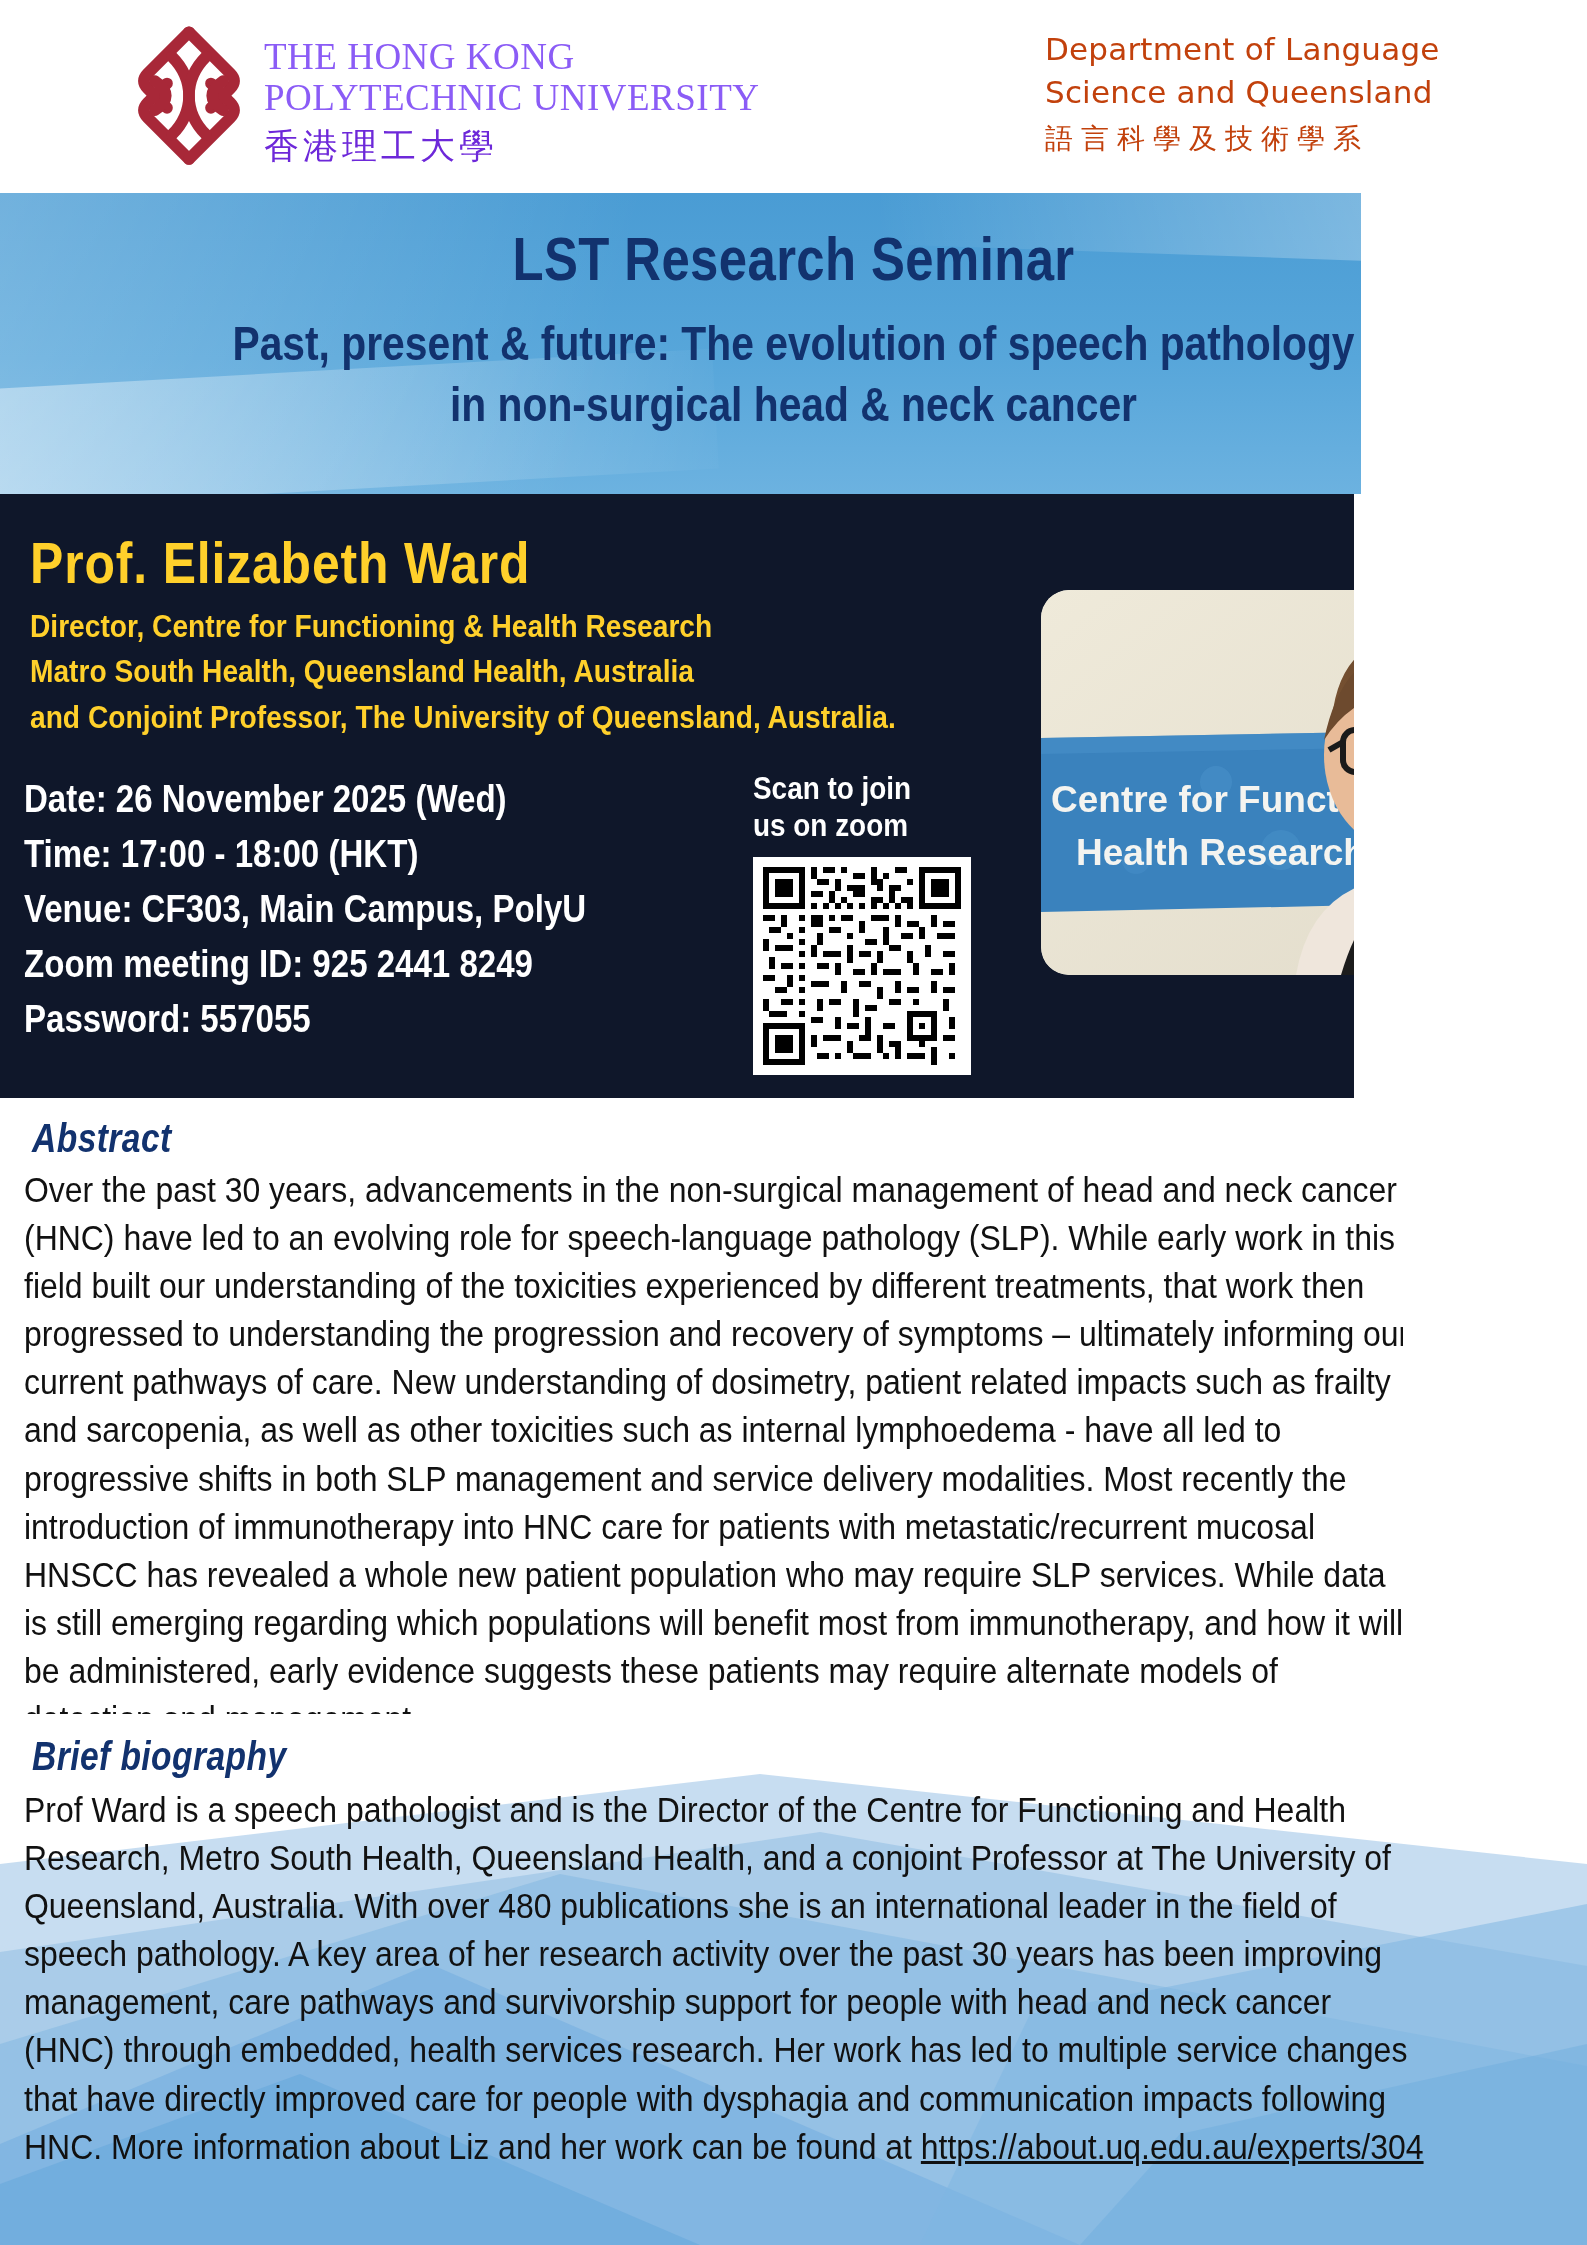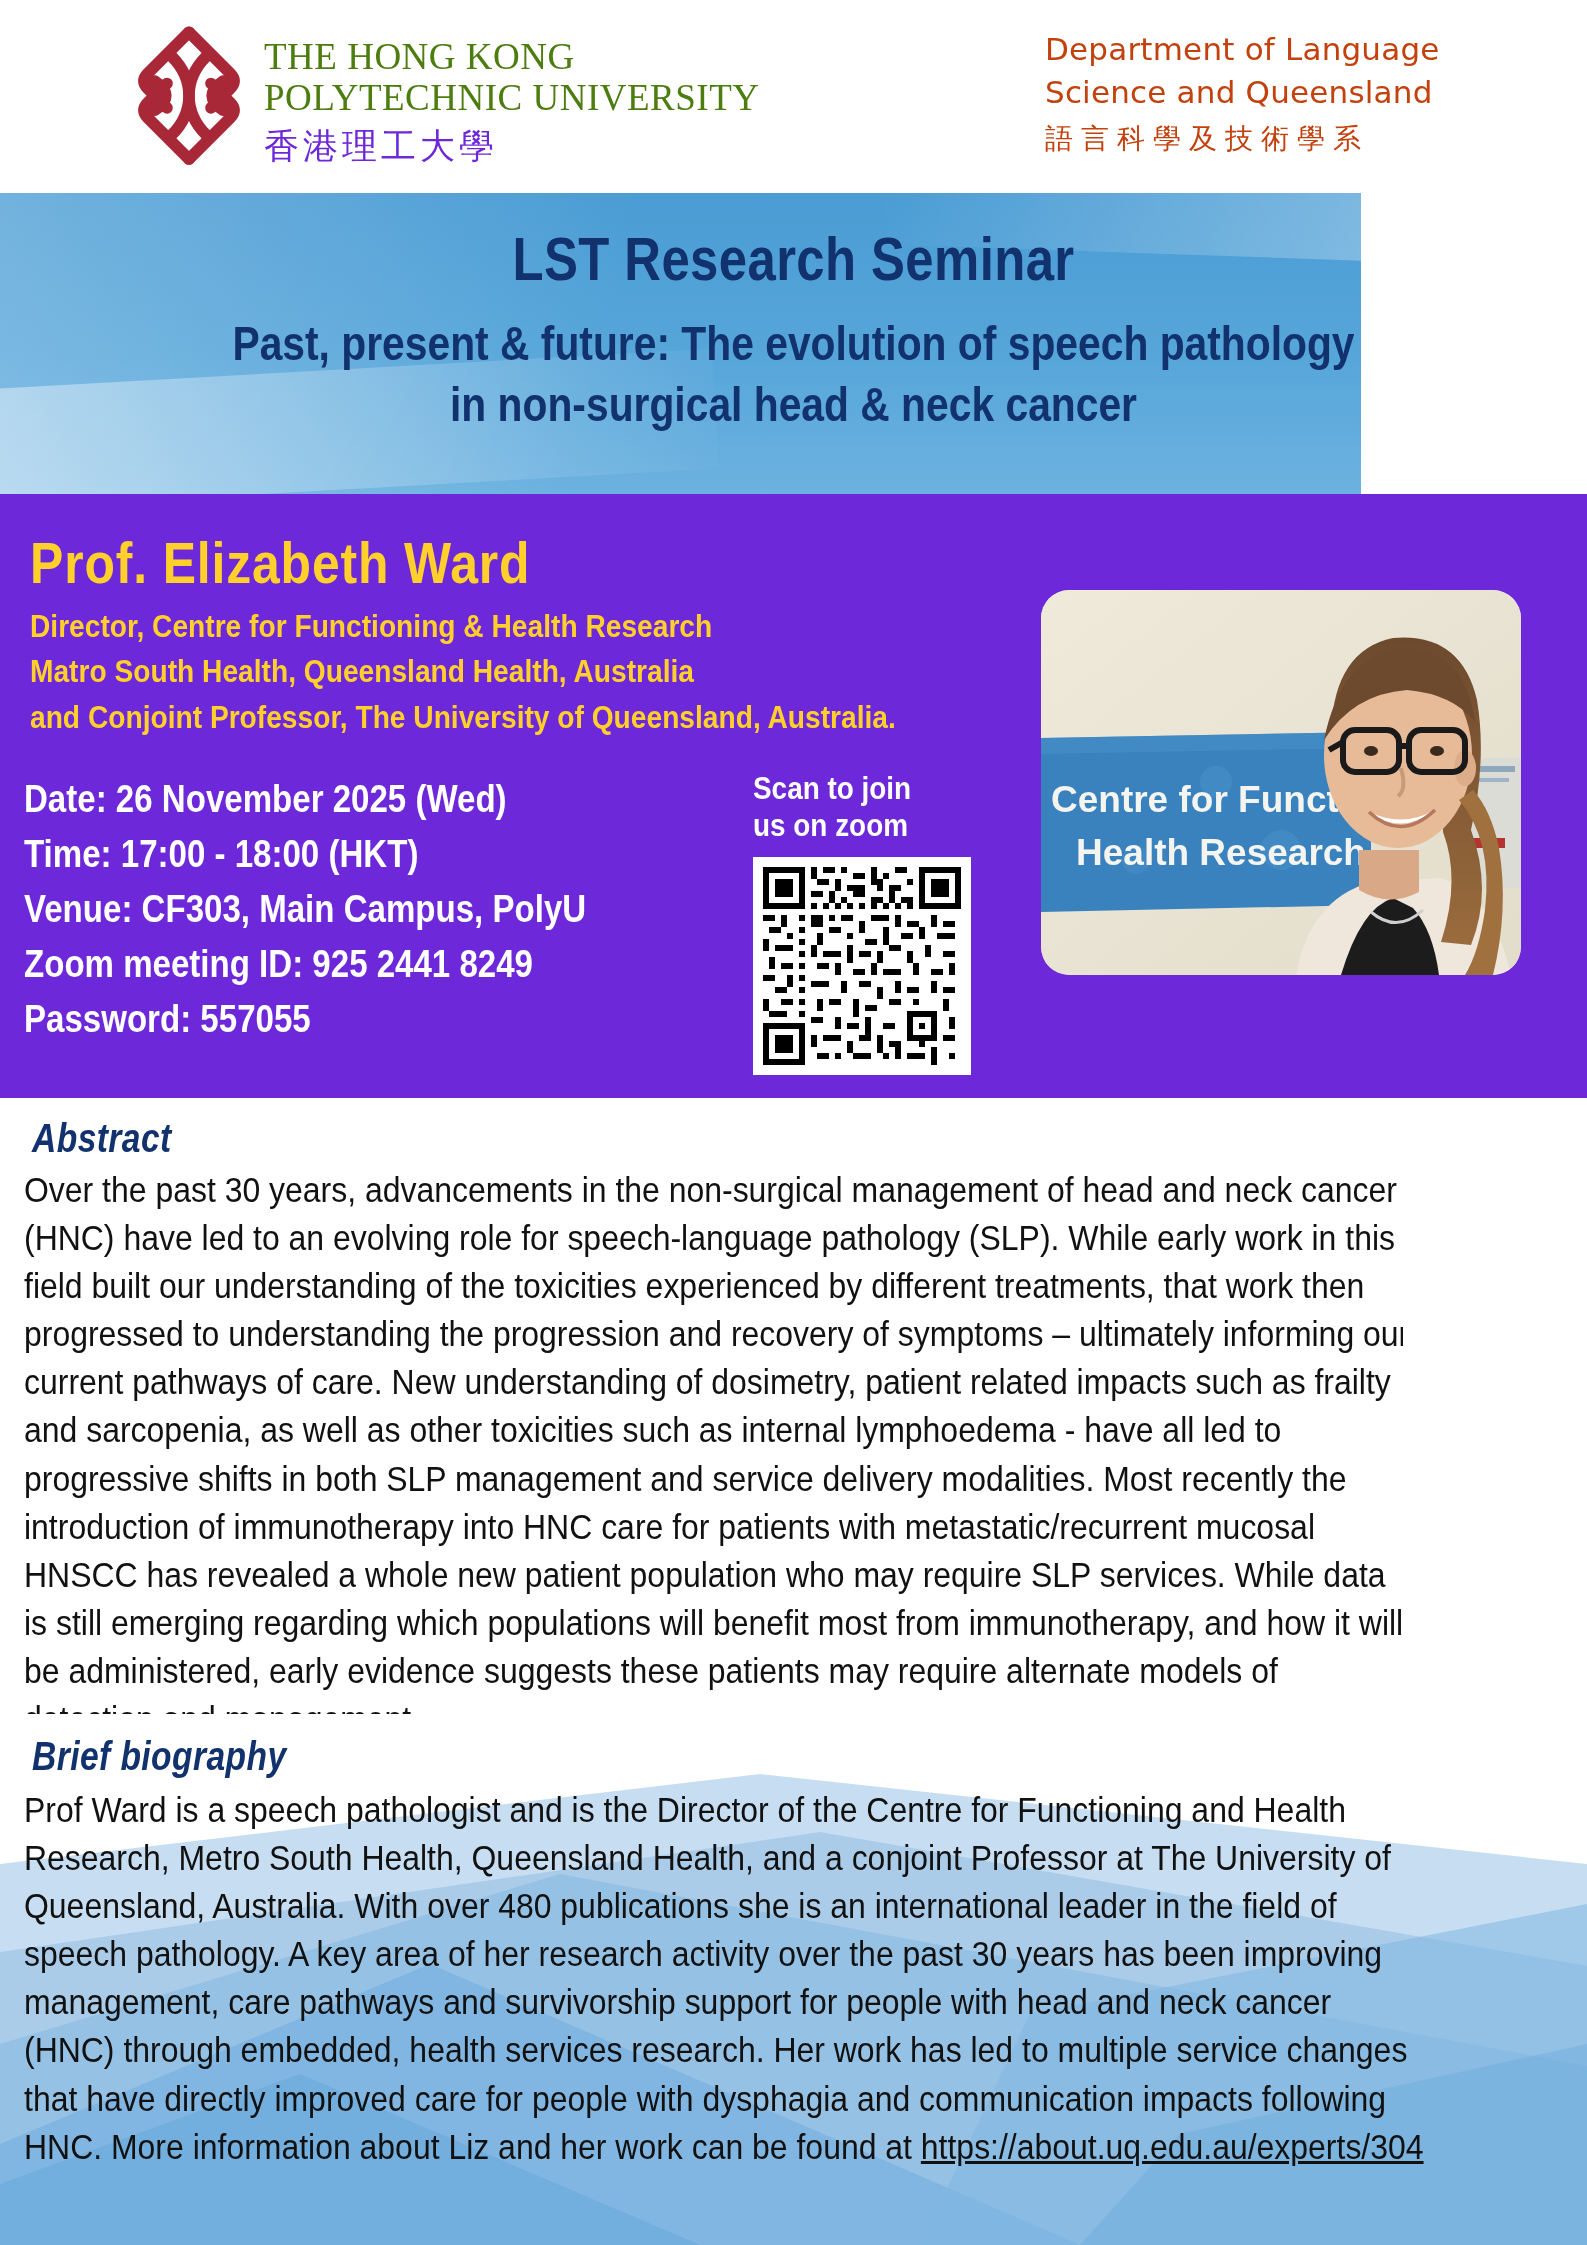--- a/index.html
+++ b/index.html
@@ -36,21 +36,21 @@
     width: 122px;
     height: 150px;
     flex: none;
     margin-right: 14px;
   }
   .logo-text {
     padding-top: 16px;
   }
   .logo-line1, .logo-line2 {
     font-family: "Liberation Serif", serif;
-    color: #4d7c0f;
+    color: #8b5cf6;
     font-size: 37px;
     letter-spacing: 0.5px;
     line-height: 1.12;
     white-space: nowrap;
   }
   .logo-cn {
     font-size: 35px;
     color: #6d28d9;
     letter-spacing: 4px;
     margin-top: 4px;
@@ -130,23 +130,23 @@
     font-weight: bold;
     line-height: 1.28;
     font-family: "Liberation Sans Narrow", "Liberation Sans", sans-serif;
     transform: scaleX(0.85);
   }
 
   
   .navy-block {
     position: absolute;
     left: 0; top: 494px;
-    width: 1587px;
+    width: 1354px;
     height: 604px;
-    background: #6d28d9;
+    background: #0f172a;
     overflow: hidden;
   }
   .speaker-name {
     position: absolute;
     left: 30px; top: 35px;
     color: #ffd02b;
     font-size: 58px;
     font-weight: bold;
     font-family: "Liberation Sans Narrow", "Liberation Sans", sans-serif;
     transform: scaleX(0.86);

